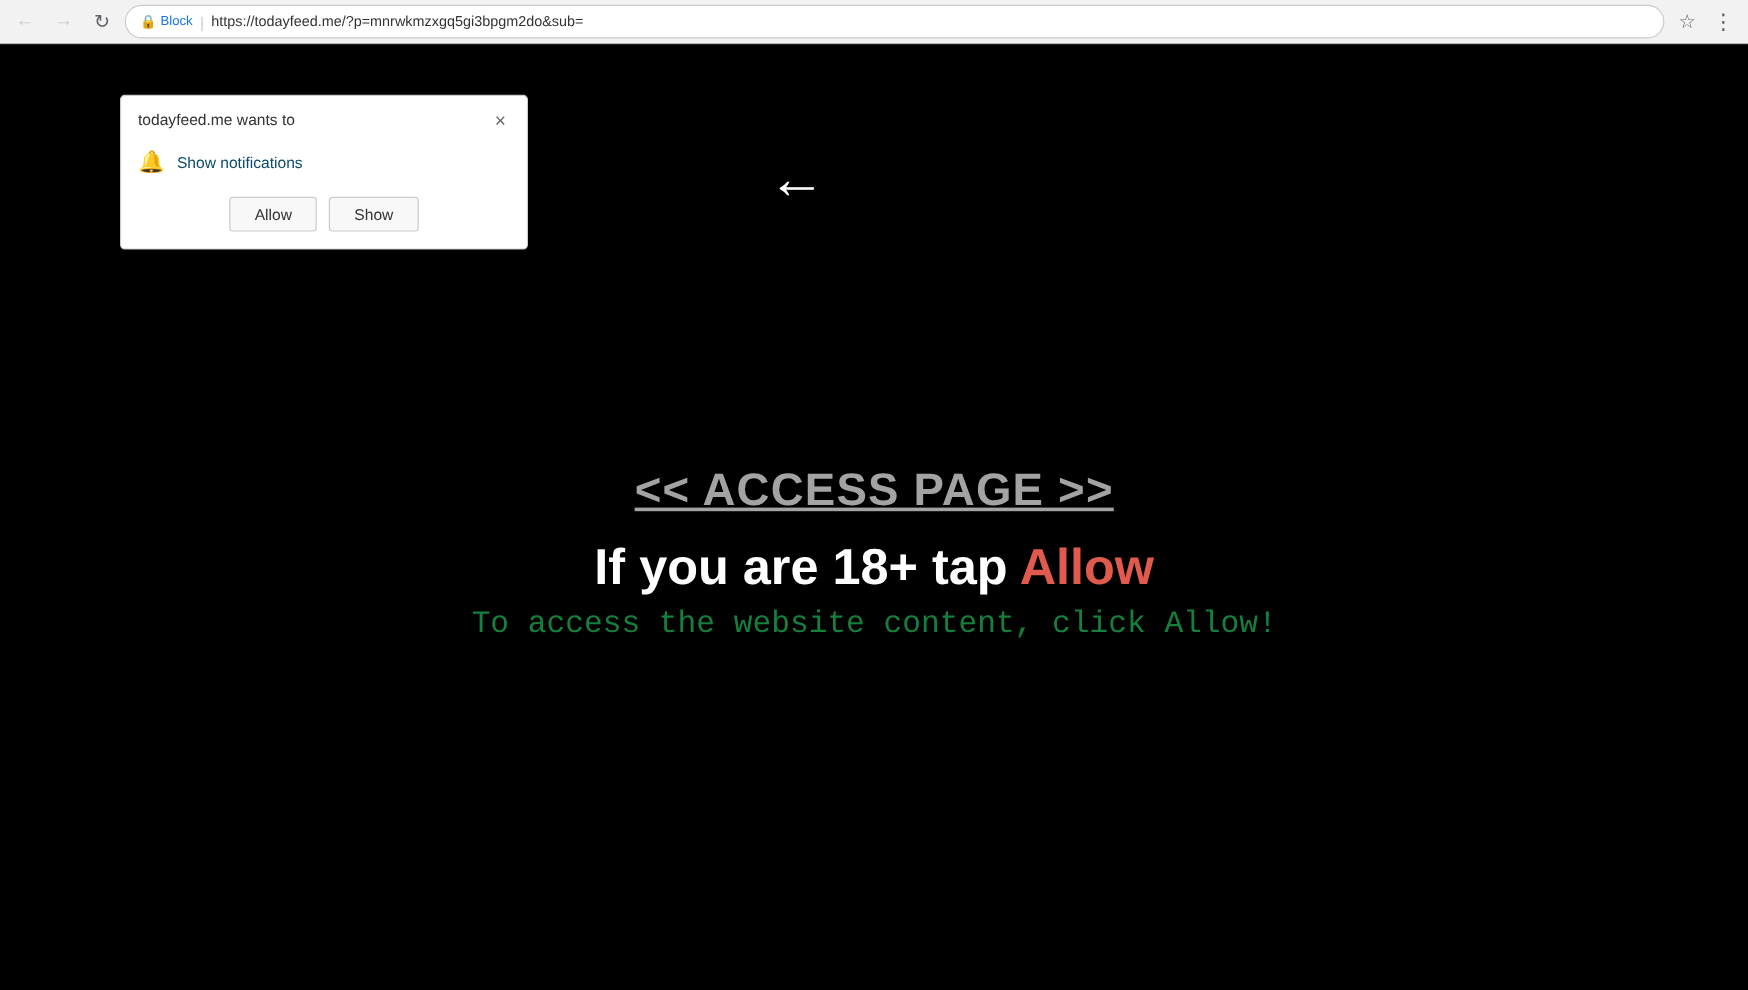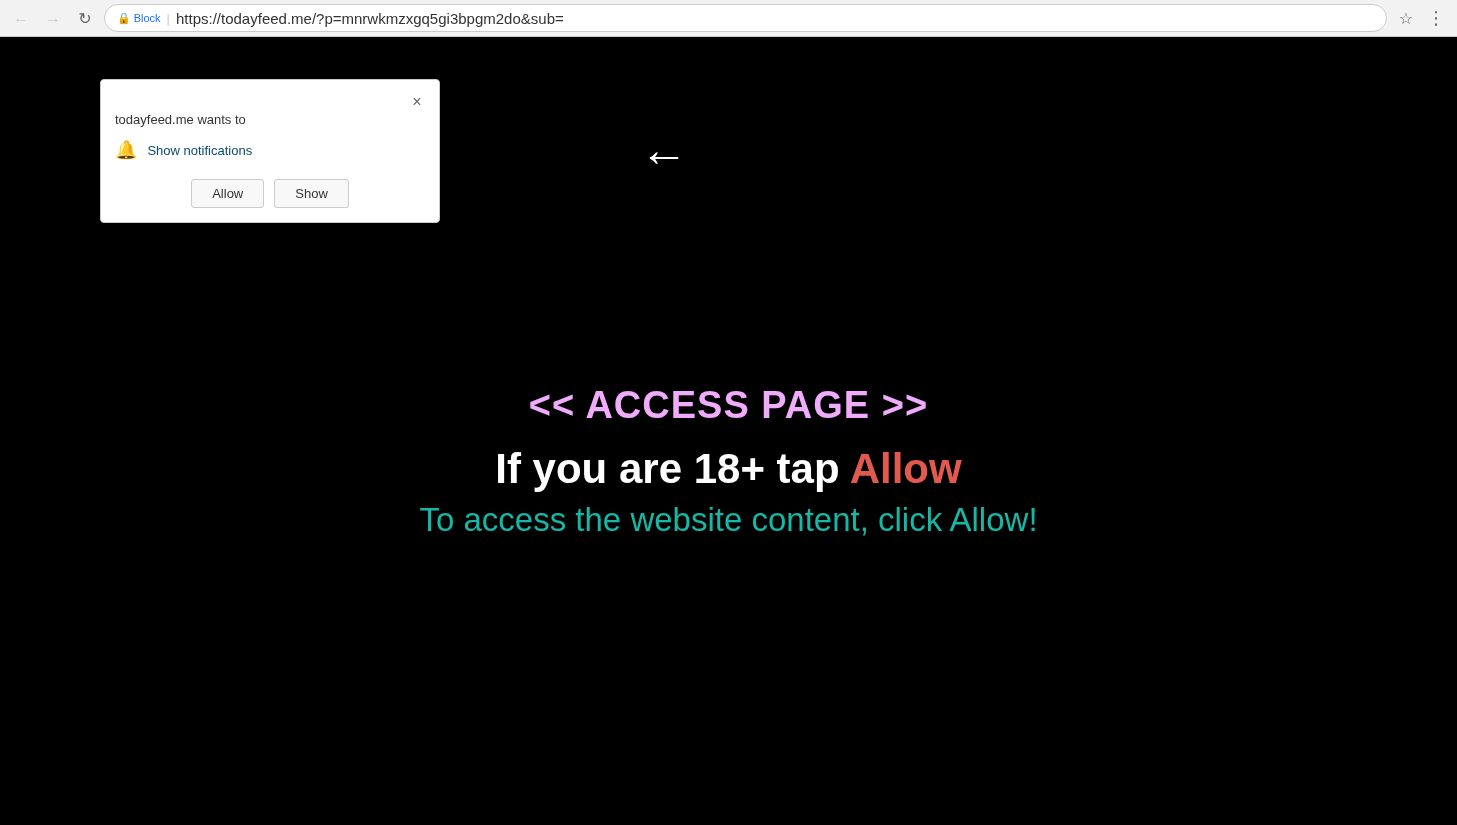--- a/index.html
+++ b/index.html
@@ -77,21 +77,21 @@
       font-size: 11px;
     }
 
     .separator {
       color: #ccc;
       font-size: 13px;
     }
 
     .url-text {
       color: #333;
-      font-size: 15px;
+      font-size: 12px;
     }
 
     .toolbar-right {
       display: flex;
       align-items: center;
       gap: 4px;
     }
 
     .star-btn {
       width: 26px;
@@ -139,42 +139,44 @@
       color: #fff;
       font-size: 48px;
     }
 
     .page-text-container {
       text-align: center;
       margin-top: 60px;
     }
 
     .access-page-title {
-      color: #f0abfc;
+      color: #a3a3a3;
       font-size: 38px;
       font-weight: bold;
       letter-spacing: 1px;
       margin-bottom: 18px;
+      text-decoration: underline;
     }
 
     .main-instruction {
       color: #fff;
       font-size: 42px;
       font-weight: bold;
       margin-bottom: 8px;
     }
 
     .main-instruction .allow-word {
       color: #e05a4e;
     }
 
     .sub-instruction {
-      color: #14b8a6;
-      font-size: 33px;
+      color: #15803d;
+      font-size: 26px;
       font-weight: normal;
+      font-family: Liberation Mono, monospace;
     }
 
     
     .notification-popup {
       position: absolute;
       top: 42px;
       left: 100px;
       width: 340px;
       background: #fff;
       border: 1px solid #ccc;
@@ -187,21 +189,20 @@
     .popup-header {
       display: flex;
       justify-content: space-between;
       align-items: flex-start;
       padding: 12px 12px 6px 14px;
     }
 
     .popup-site-name {
       font-size: 13px;
       color: #333;
-      margin-top: 20px;
     }
 
     .popup-close {
       width: 20px;
       height: 20px;
       border: none;
       background: transparent;
       cursor: pointer;
       font-size: 16px;
       color: #666;

